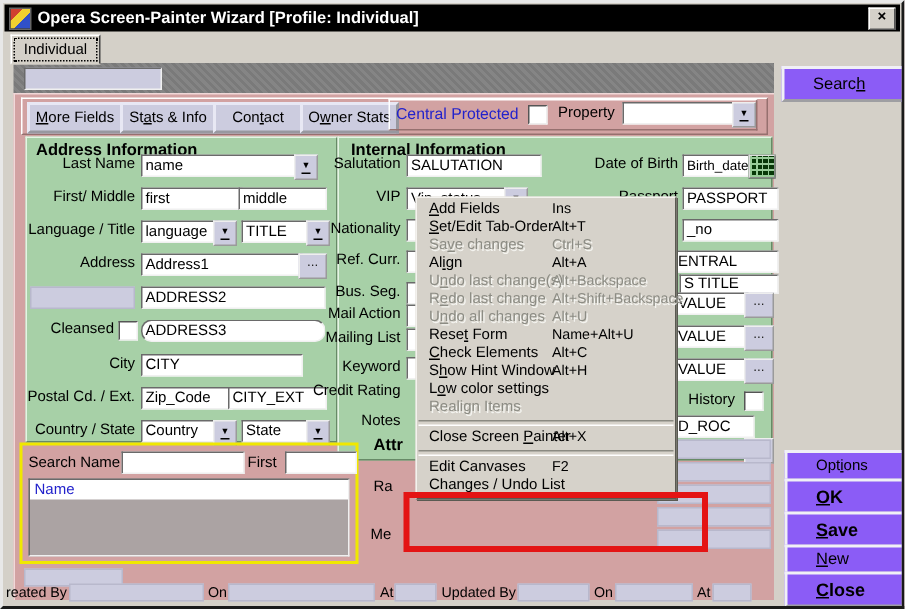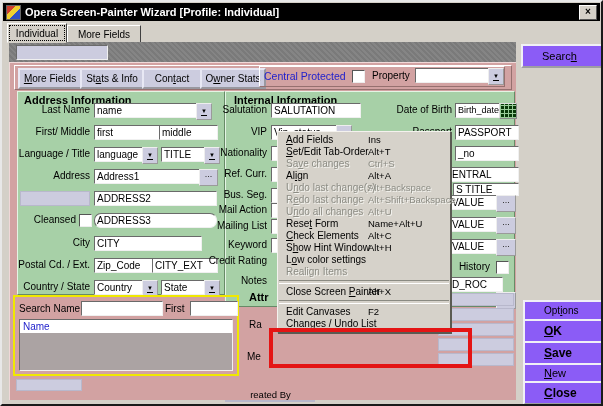--- a/index.html
+++ b/index.html
@@ -61,37 +61,36 @@
   .menu{position:absolute;left:275px;top:129px;width:172px;background:#d6d2ca;z-index:50;
     border:1px solid;border-color:#f4f2ee #5a5a52 #5a5a52 #f4f2ee;
     box-shadow:1px 1px 0 #5a5a52;padding:2px 0;}
   .mi{position:relative;height:12px;line-height:12px;font-size:10px;padding-left:8px;white-space:nowrap;}
   .mi .sc{position:absolute;left:90px;top:0;font-size:9.5px;}
   .mi.dis{color:#8c8c84;text-shadow:1px 1px 0 #f4f4f0;}
   .msep{height:2px;margin:2px 1px;border-top:1px solid #8a8a82;border-bottom:1px solid #fff;}
   .redbox{position:absolute;left:267px;top:326px;width:195px;height:32px;
     border:4px solid #e41414;z-index:60;}
   .footer{position:absolute;left:2px;top:387px;width:533px;height:12px;display:flex;
-    align-items:center;font-size:9.5px;white-space:nowrap;z-index:5;flex-direction:column;}
+    align-items:center;font-size:9.5px;white-space:nowrap;z-index:5;}
   .footer .ff{height:10px;background:#ccccdf;border:1px solid #b8b8cc;margin:0 3px 0 1px;}
   u{text-decoration:underline;}
 </style>
 </head>
 <body>
 
 <div class="screen">
 
   <div class="titlebar">
     <span class="appicon"></span>
     <span>Opera Screen-Painter Wizard [Profile: Individual]</span>
     <span class="tb-close">×</span>
   </div>
 
   <div class="tab active" style="left:5px;top:21px;width:58px;height:18px;z-index:2;">Individual</div>
-  <div class="tab" style="left:65px;top:23px;width:72px;height:16px;">More Fields</div>
 
   <div class="darkstrip">
     <div class="fld lav" style="left:7px;top:3px;width:86px;"></div>
   </div>
 
   <div class="gbtn" style="left:519px;top:42px;width:76px;height:20px;">Searc<u>h</u></div>
   <div class="gbtn" style="left:521px;top:298px;width:74px;height:17px;font-size:10px;">Opt<u>i</u>ons</div>
   <div class="gbtn bold12" style="left:521px;top:317px;width:74px;height:20px;"><u>O</u>K</div>
   <div class="gbtn bold12" style="left:521px;top:339px;width:74px;height:20px;"><u>S</u>ave</div>
   <div class="gbtn" style="left:521px;top:361px;width:74px;height:16px;"><u>N</u>ew</div>

